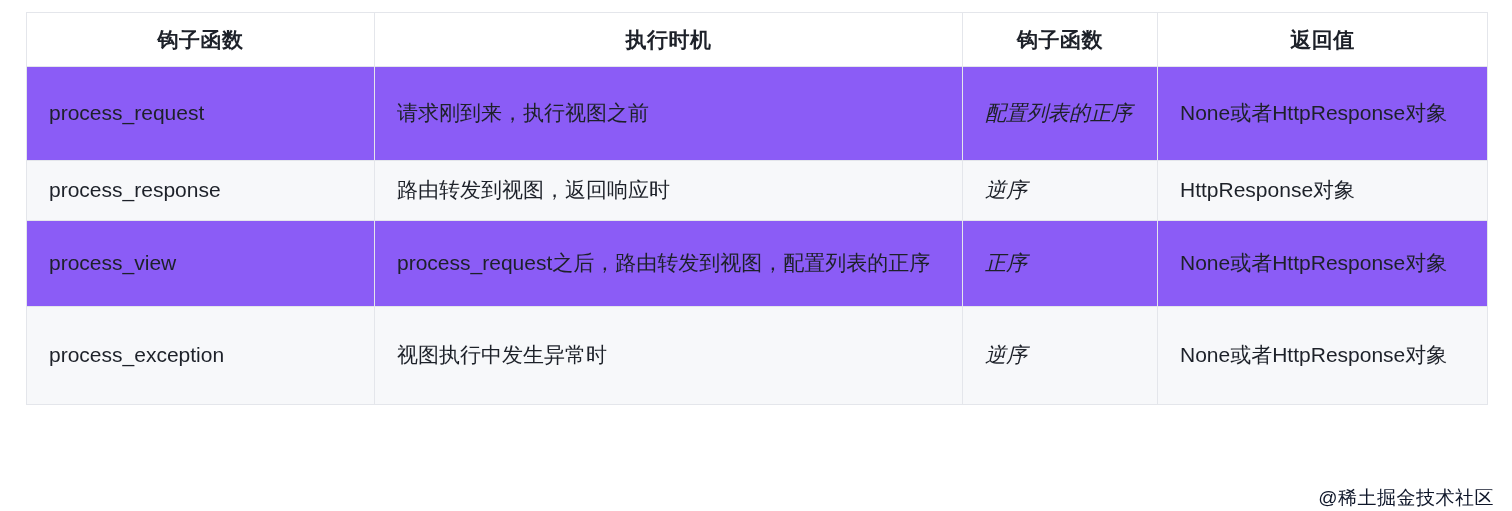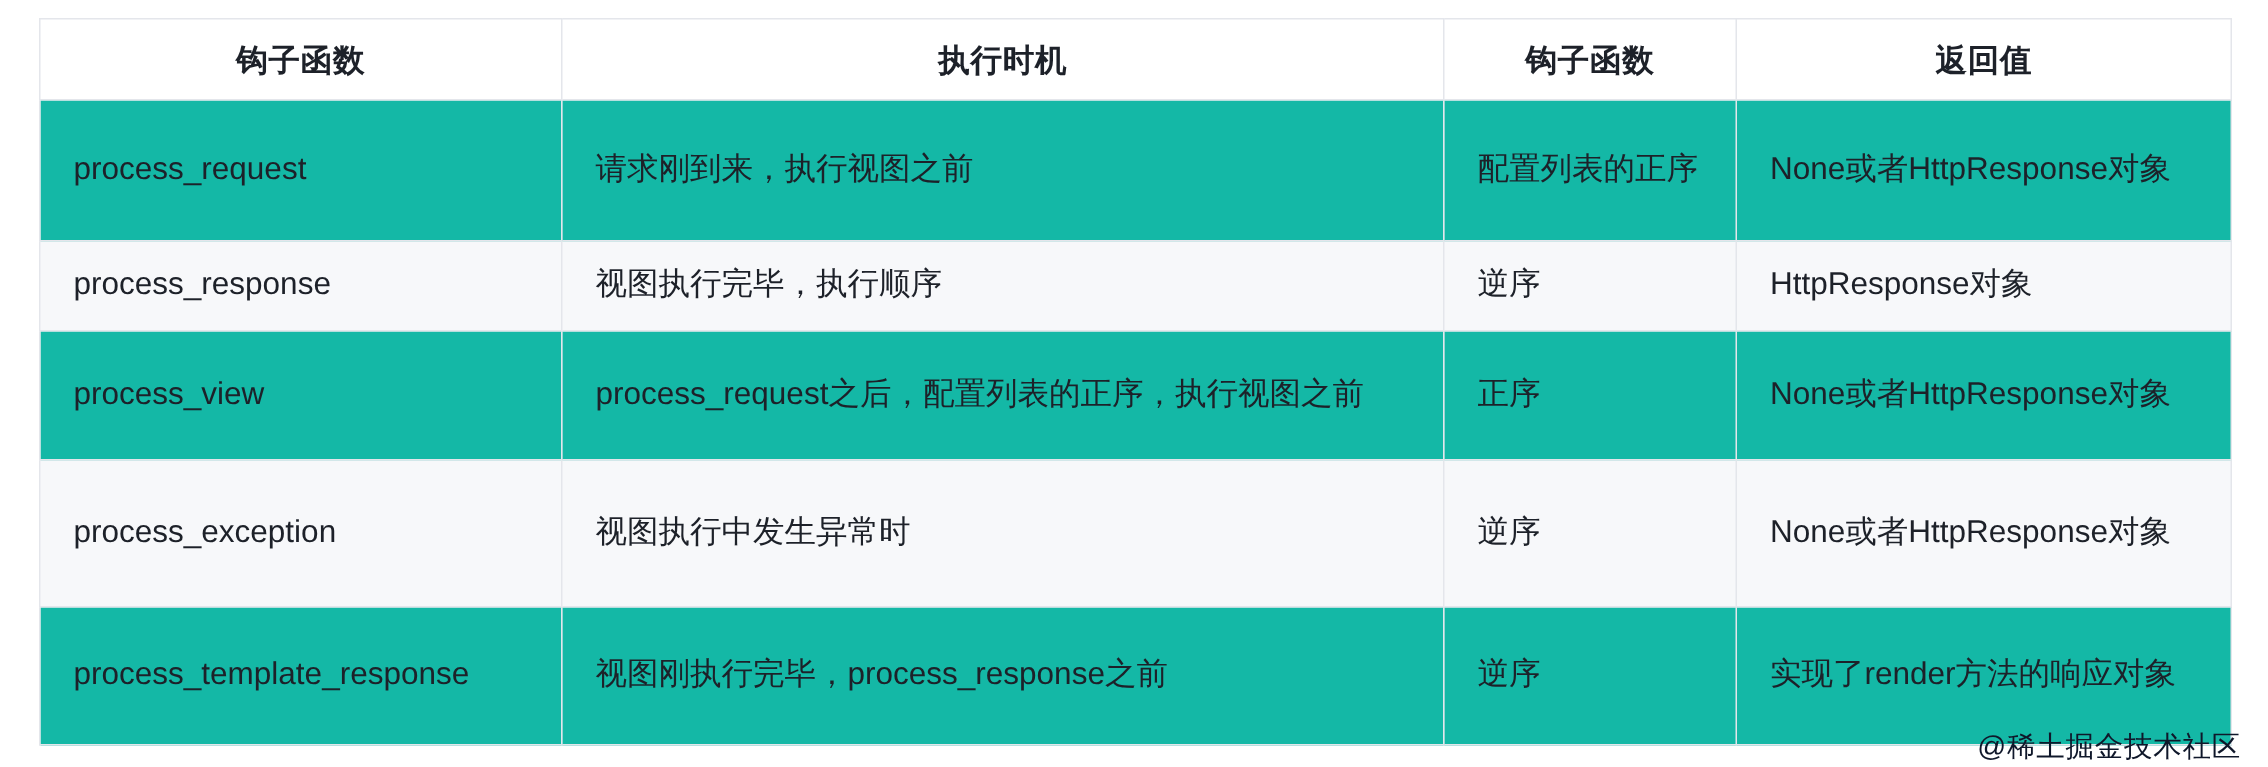--- a/index.html
+++ b/index.html
@@ -59,30 +59,30 @@
     background: #ffffff;
     padding: 6px 10px;
     letter-spacing: 0.5px;
   }
 
   table.hook-table tbody td {
     font-size: 21px;
     color: #1d2129;
     line-height: 1.45;
     padding: 14px 22px;
-    background: #14b8a6;
+    background: #8b5cf6;
   }
 
   table.hook-table tbody tr.alt td {
     background: #f7f8fa;
   }
 
   td.cell-name    { padding-left: 24px; }
   td.cell-timing  { padding-left: 22px; }
-  td.cell-order   { padding-left: 22px; }
+  td.cell-order   { padding-left: 22px; font-style: italic; }
   td.cell-ret     { padding-left: 22px; }
 
   
   tbody tr.r1 td { height: 94px; }
   tbody tr.r2 td { height: 60px; }
   tbody tr.r3 td { height: 86px; }
   tbody tr.r4 td { height: 98px; }
   tbody tr.r5 td { height: 92px; }
 
   .watermark {
@@ -121,45 +121,39 @@
 
         <tr class="r1">
           <td class="cell-name">process_request</td>
           <td class="cell-timing">请求刚到来，执行视图之前</td>
           <td class="cell-order">配置列表的正序</td>
           <td class="cell-ret">None或者HttpResponse对象</td>
         </tr>
 
         <tr class="r2 alt">
           <td class="cell-name">process_response</td>
-          <td class="cell-timing">视图执行完毕，执行顺序</td>
+          <td class="cell-timing">路由转发到视图，返回响应时</td>
           <td class="cell-order">逆序</td>
           <td class="cell-ret">HttpResponse对象</td>
         </tr>
 
         <tr class="r3">
           <td class="cell-name">process_view</td>
-          <td class="cell-timing">process_request之后，配置列表的正序，执行视图之前</td>
+          <td class="cell-timing">process_request之后，路由转发到视图，配置列表的正序</td>
           <td class="cell-order">正序</td>
           <td class="cell-ret">None或者HttpResponse对象</td>
         </tr>
 
         <tr class="r4 alt">
           <td class="cell-name">process_exception</td>
           <td class="cell-timing">视图执行中发生异常时</td>
           <td class="cell-order">逆序</td>
           <td class="cell-ret">None或者HttpResponse对象</td>
         </tr>
 
-        <tr class="r5">
-          <td class="cell-name">process_template_response</td>
-          <td class="cell-timing">视图刚执行完毕，process_response之前</td>
-          <td class="cell-order">逆序</td>
-          <td class="cell-ret">实现了render方法的响应对象</td>
-        </tr>
 
       </tbody>
     </table>
   </div>
 
   <div class="watermark">@稀土掘金技术社区</div>
 
 </div>
 
 </body></html>

